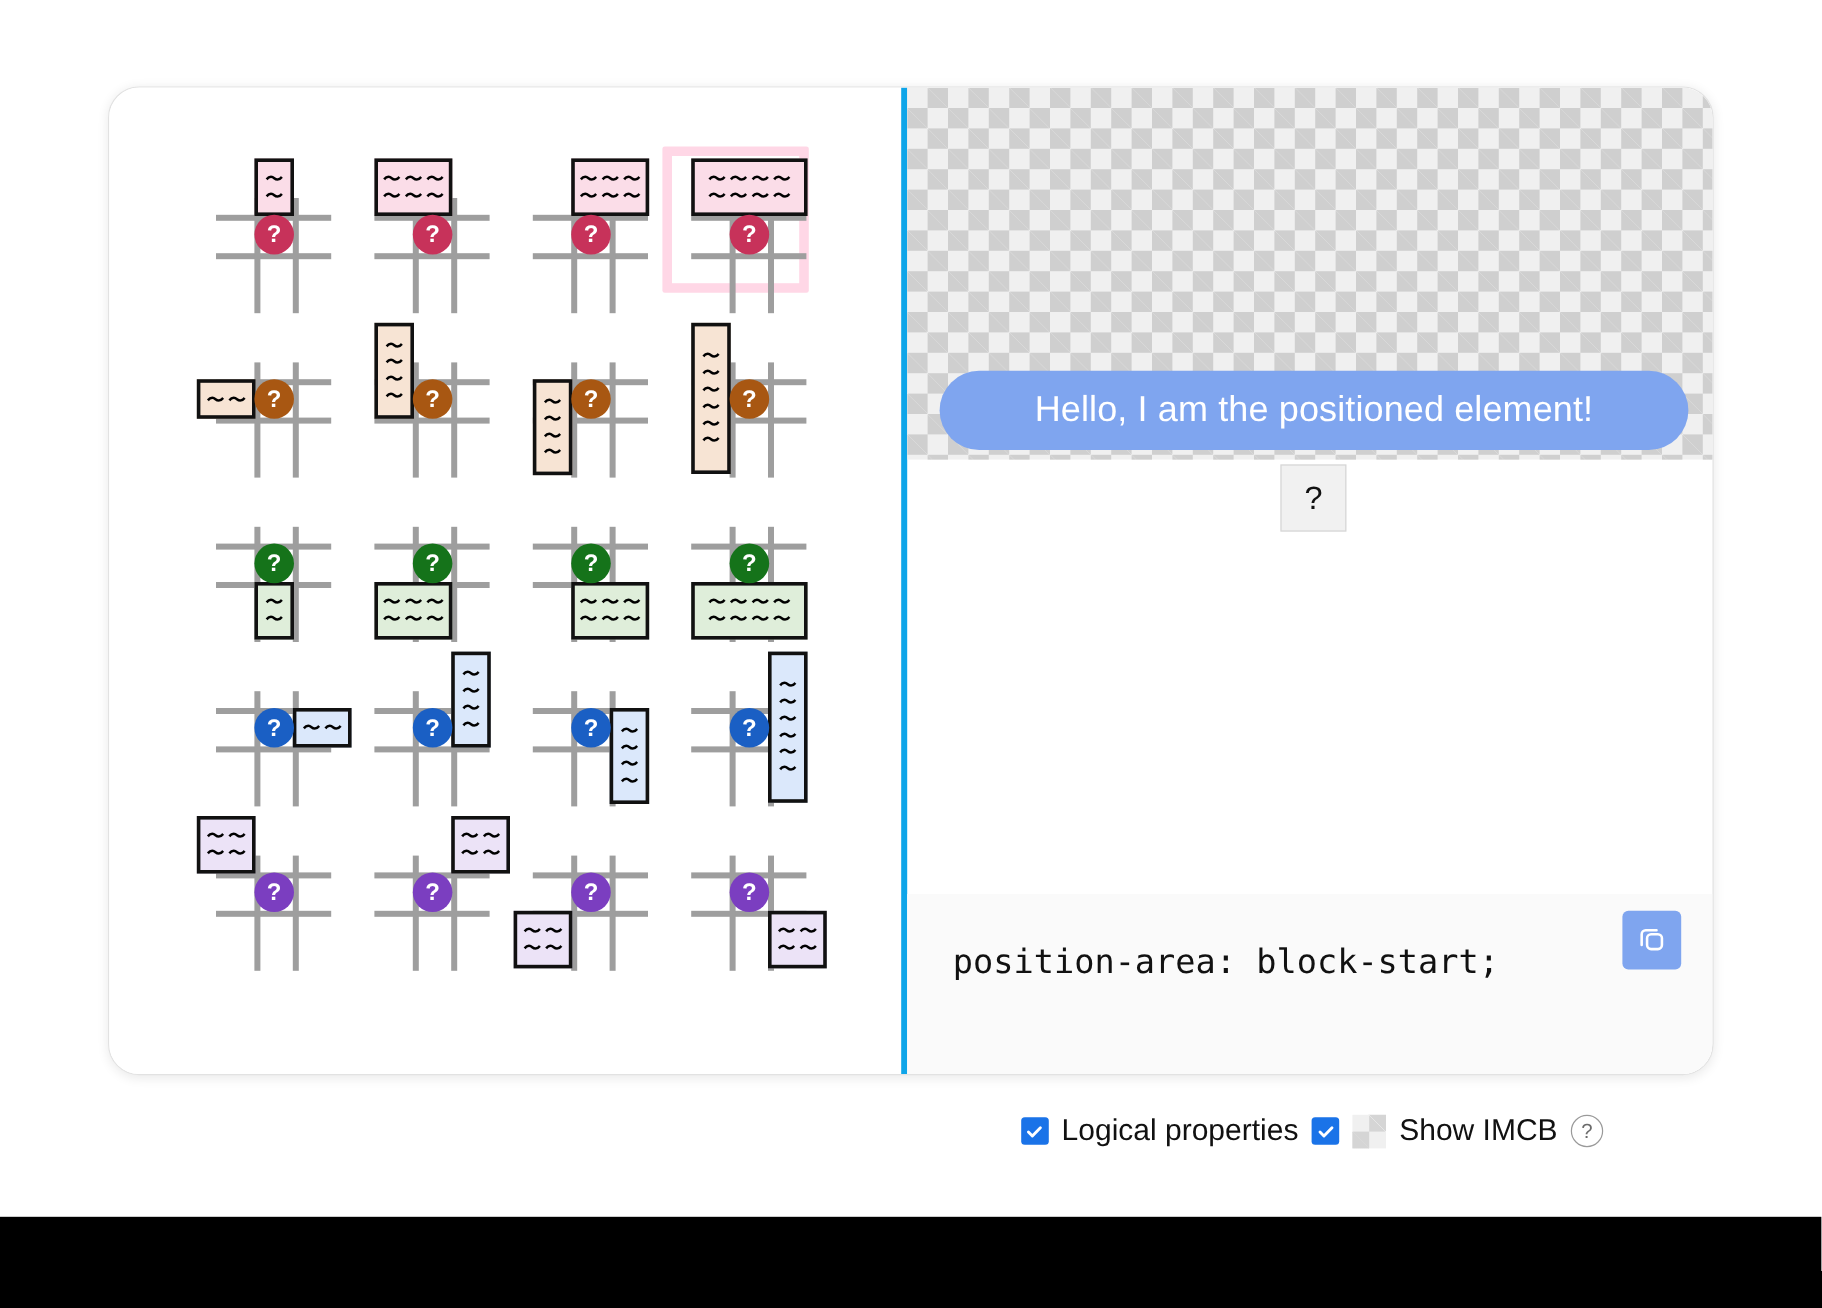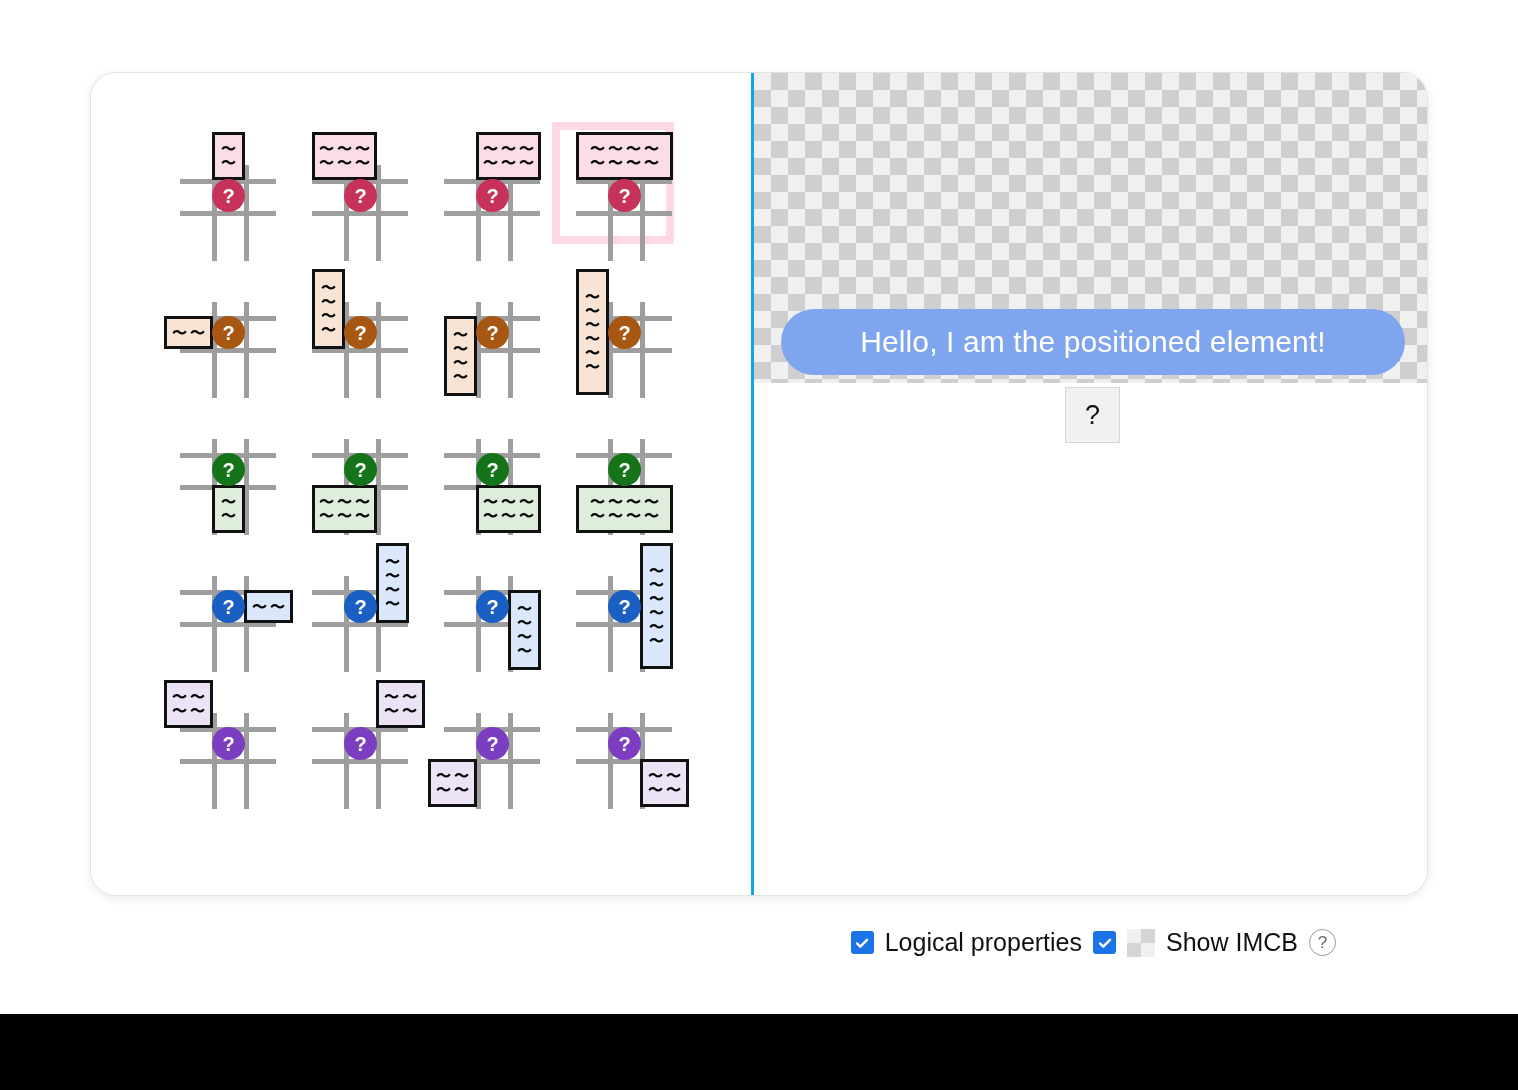--- a/index.html
+++ b/index.html
@@ -19,21 +19,21 @@
 
   
   .card{
     position:absolute; left:90px; top:72px; width:1338px; height:824px;
     background:#ffffff; border:1px solid #e2e2e2; border-radius:26px;
     box-shadow: 0 2px 10px rgba(0,0,0,.09);
     display:flex; overflow:hidden;
   }
   .card-left{ position:relative; width:660px; height:100%; background:#fff; }
   .card-right{ position:relative; flex:1; height:100%; background:#fff;
-               border-left:3px solid #0ea5e9; }
+               border-left:5px solid #0ea5e9; }
 
   
   .matrix{
     position:absolute; left:75px; top:60px;
     display:grid;
     grid-template-columns: repeat(4, 132px);
     grid-template-rows: repeat(5, 137px);
   }
   .tile{ position:relative; width:132px; height:137px; }
   .tile.selected::before{
@@ -575,20 +575,31 @@
     </div>
 
     <div class="card-right">
 
       <div class="checker"></div>
 
       <div class="bubble">Hello, I am the positioned element!</div>
 
       <div class="anchor-chip">?</div>
 
+      <div class="codebox">
+        <div class="code-text">position-area: block-start;</div>
+        <button class="copy-btn">
+          <span>
+            <svg width="27" height="27" viewBox="0 0 24 24" fill="none" stroke="#ffffff" stroke-width="1.9" stroke-linecap="round" stroke-linejoin="round">
+              <rect x="8.5" y="8.5" width="11" height="11" rx="3"></rect>
+              <path d="M15.5 5.5H7.5A3 3 0 0 0 4.5 8.5v8"></path>
+            </svg>
+          </span>
+        </button>
+      </div>
 
     </div>
   </div>
 
   <div class="controls">
 
     <span class="cb">
       <svg width="16" height="16" viewBox="0 0 16 16" fill="none" stroke="#fff" stroke-width="2.4" stroke-linecap="round" stroke-linejoin="round">
         <path d="M3 8.4 6.3 11.7 13 4.8"></path>
       </svg>

